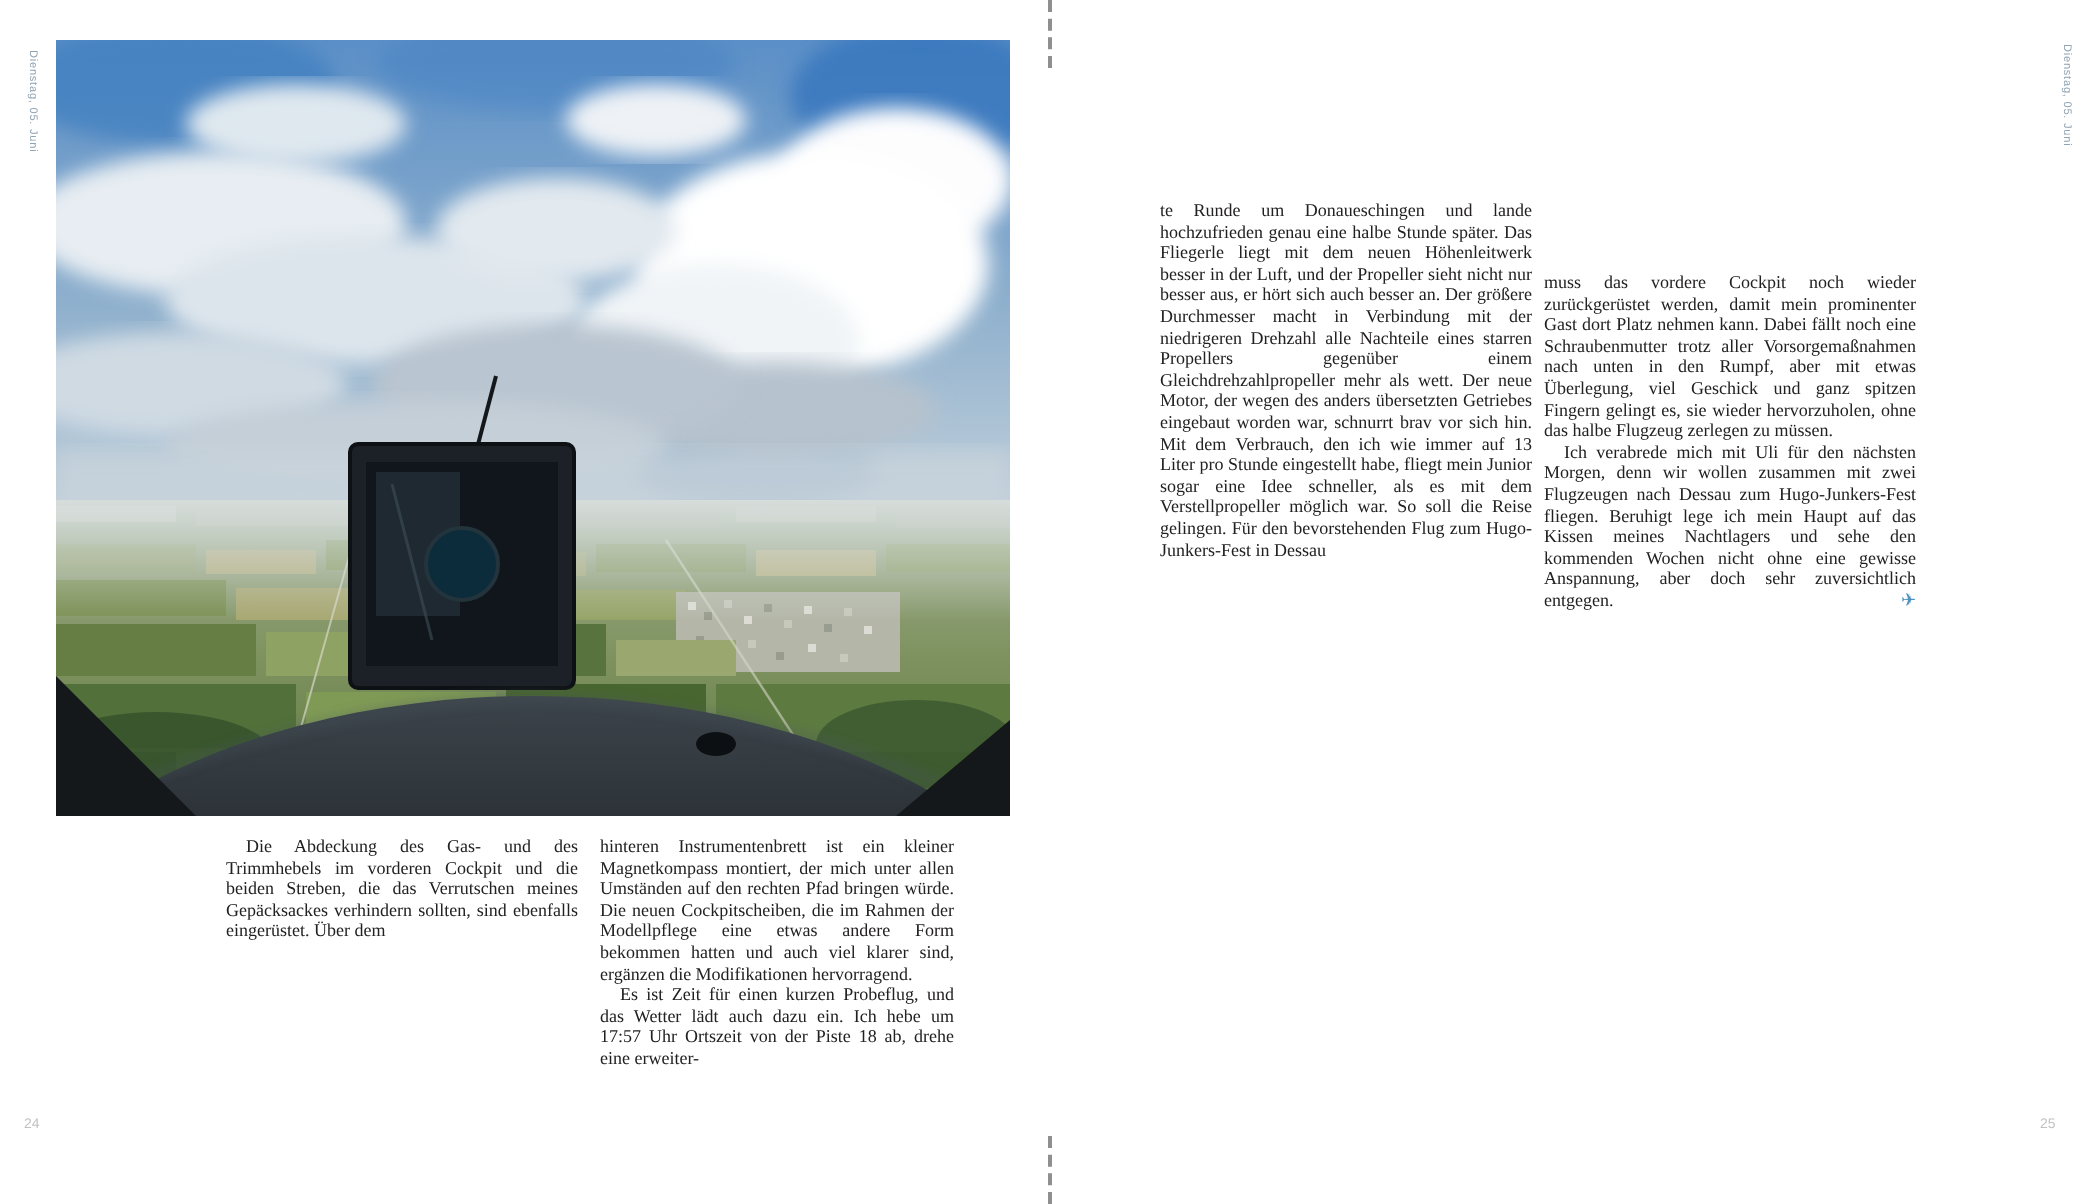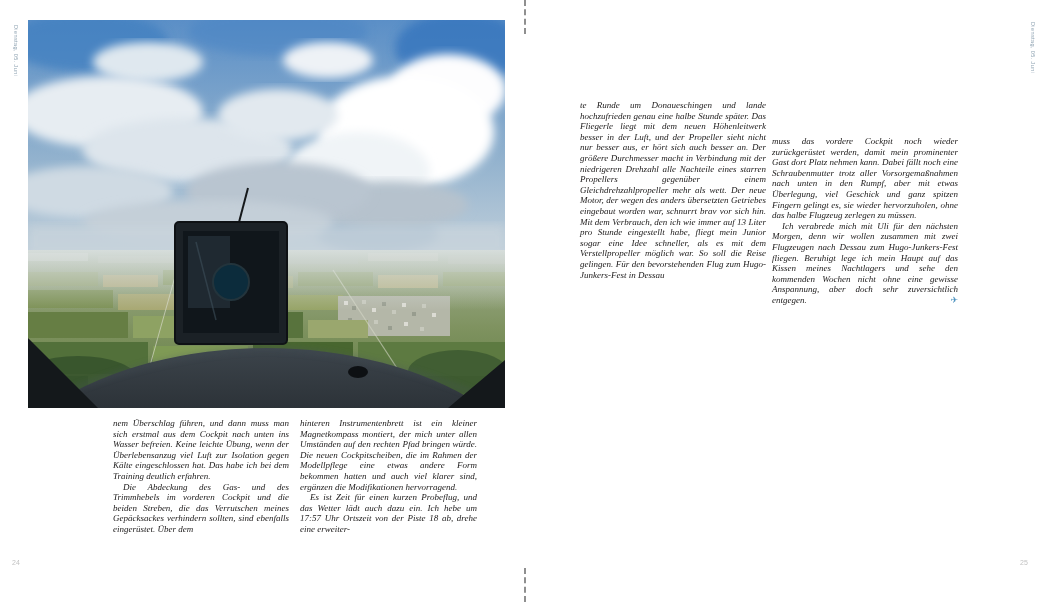--- a/index.html
+++ b/index.html
@@ -11,21 +11,21 @@
   .foldmark.bottom{bottom:0;height:34px;}
   
   .photo{position:absolute;left:28px;top:20px;width:477px;height:388px;overflow:hidden;}
   .photo svg{display:block;}
   
   .margin-vert{position:absolute;font-family:"Liberation Sans",sans-serif;font-size:5.5px;
                letter-spacing:.4px;color:#8fa3b2;writing-mode:vertical-rl;}
   .margin-vert.left{left:13px;top:25px;height:70px;}
   .margin-vert.right{left:1030px;top:22px;height:72px;}
   
-  .col{position:absolute;text-align:justify;font-size:9px;line-height:10.6px;color:#222020;font-style:italic;}
+  .col{position:absolute;text-align:justify;font-size:9px;line-height:10.6px;color:#222020;}
   .col p{margin:0;}
   .col p.indent{text-indent:10px;}
   .caption{position:absolute;left:30px;top:420px;width:72px;
            font-family:"Liberation Sans",sans-serif;font-weight:600;
            font-size:7.8px;line-height:11.4px;color:#3a6e94;}
   .caption p{margin:0;}
   .lp-col1{left:113px;top:418px;width:176px;}
   .lp-col2{left:300px;top:418px;width:177px;}
   .rp-col1{left:580px;top:100px;width:186px;}
   .rp-col2{left:772px;top:100px;width:186px;margin-top:36px;}
@@ -161,21 +161,20 @@
       <ellipse cx="238" cy="520" rx="302" ry="192" fill="url(#cowl)"></ellipse>
       <path d="M-10,392 Q120,332 238,328 Q360,332 490,392" fill="none" stroke="#4a545c" stroke-width="3" opacity="0.55" filter="url(#blur3)"></path>
       <polygon points="0,388 0,318 70,388" fill="#14181b"></polygon>
       <polygon points="477,388 477,340 420,388" fill="#14181b"></polygon>
       <ellipse cx="330" cy="352" rx="10" ry="6" fill="#0d1013"></ellipse>
     </svg>
   </div>
 
 
   <div class="col lp-col1">
-    <p>nem Überschlag führen, und dann muss man sich erstmal aus dem Cockpit nach unten ins Wasser befreien. Keine leichte Übung, wenn der Überlebensanzug viel Luft zur Isolation gegen Kälte eingeschlossen hat. Das habe ich bei dem Training deutlich erfahren.</p>
     <p class="indent">Die Abdeckung des Gas- und des Trimmhebels im vorderen Cockpit und die beiden Streben, die das Verrutschen meines Gepäcksackes verhindern sollten, sind ebenfalls eingerüstet. Über dem</p>
   </div>
   <div class="col lp-col2">
     <p>hinteren Instrumentenbrett ist ein kleiner Magnetkompass montiert, der mich unter allen Umständen auf den rechten Pfad bringen würde. Die neuen Cockpitscheiben, die im Rahmen der Modellpflege eine etwas andere Form bekommen hatten und auch viel klarer sind, ergänzen die Modifikationen hervorragend.</p>
     <p class="indent">Es ist Zeit für einen kurzen Probeflug, und das Wetter lädt auch dazu ein. Ich hebe um 17:57 Uhr Ortszeit von der Piste 18 ab, drehe eine erweiter-</p>
   </div>
 
   <div class="col rp-col1">
     <p>te Runde um Donaueschingen und lande hochzufrieden genau eine halbe Stunde später. Das Fliegerle liegt mit dem neuen Höhenleitwerk besser in der Luft, und der Propeller sieht nicht nur besser aus, er hört sich auch besser an. Der größere Durchmesser macht in Verbindung mit der niedrigeren Drehzahl alle Nachteile eines starren Propellers gegenüber einem Gleichdrehzahlpropeller mehr als wett. Der neue Motor, der wegen des anders übersetzten Getriebes eingebaut worden war, schnurrt brav vor sich hin. Mit dem Verbrauch, den ich wie immer auf 13 Liter pro Stunde eingestellt habe, fliegt mein Junior sogar eine Idee schneller, als es mit dem Verstellpropeller möglich war. So soll die Reise gelingen. Für den bevorstehenden Flug zum Hugo-Junkers-Fest in Dessau</p>
   </div>

